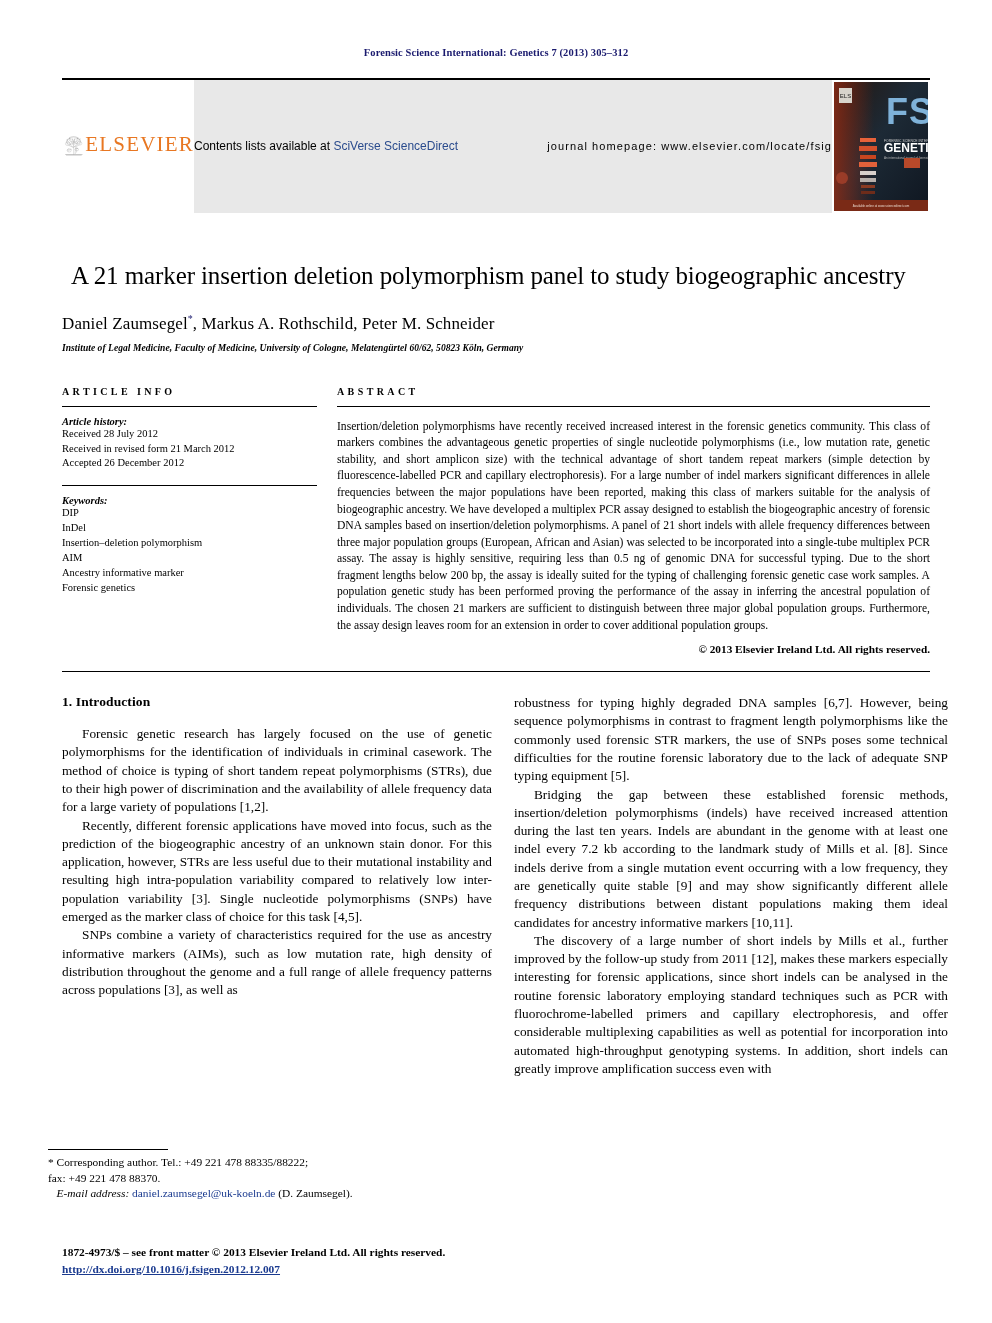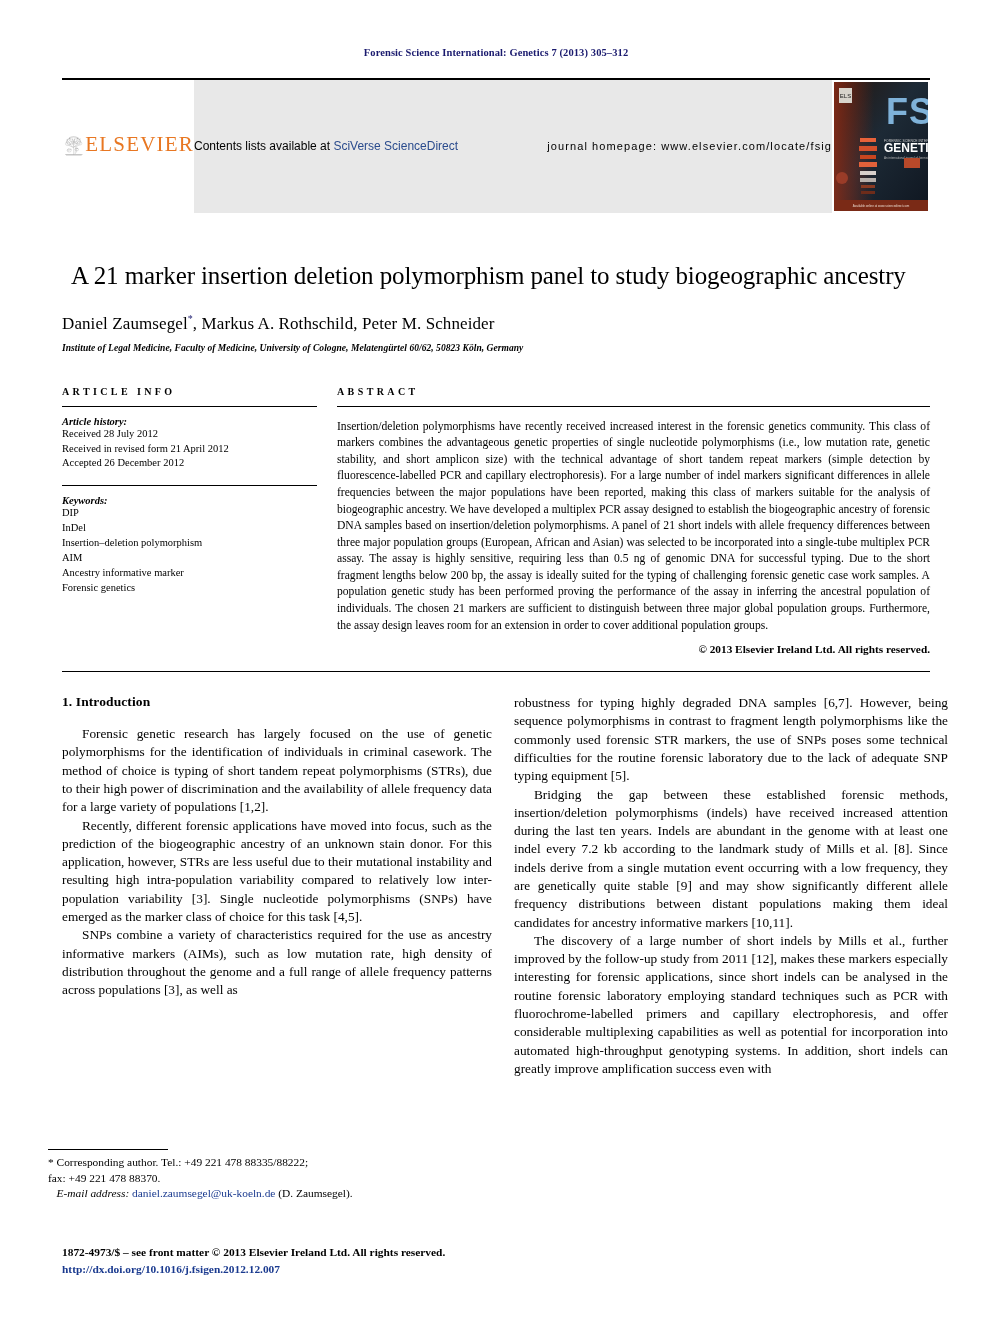--- a/index.html
+++ b/index.html
@@ -240,21 +240,21 @@
   .link { color: #1a3a8f; }
   .imprint {
     position: absolute;
     left: 62px;
     top: 1244px;
     width: 450px;
     font-size: 11.4px;
     line-height: 1.45;
     font-weight: bold;
   }
-  .imprint .doi { color: #1a3a8f; font-weight: bold; }
+  .imprint .doi { color: #1a3a8f; font-weight: bold; text-decoration: underline; }
 </style>
 </head>
 <body>
 
 <div class="page">
 
   <div class="running-head">Forensic Science International: Genetics 7 (2013) 305–312</div>
 
   <div class="masthead">
 
@@ -350,21 +350,21 @@
     <div class="affiliation">Institute of Legal Medicine, Faculty of Medicine, University of Cologne, Melatengürtel 60/62, 50823 Köln, Germany</div>
   </div>
 
   <div class="info-abstract">
 
     <div class="col-info">
       <div class="sec-head">ARTICLE INFO</div>
       <div class="rule"></div>
       <div class="hist-head">Article history:</div>
       <div class="hist-line">Received 28 July 2012</div>
-      <div class="hist-line">Received in revised form 21 April 2012</div>
+      <div class="hist-line">Received in revised form 21 March 2012</div>
       <div class="hist-line">Accepted 26 December 2012</div>
       <div class="rule-thin"></div>
       <div class="kw-head">Keywords:</div>
       <div class="kw-block">
         <div class="kw-line">DIP</div>
         <div class="kw-line">InDel</div>
         <div class="kw-line">Insertion–deletion polymorphism</div>
         <div class="kw-line">AIM</div>
         <div class="kw-line">Ancestry informative marker</div>
         <div class="kw-line">Forensic genetics</div>

